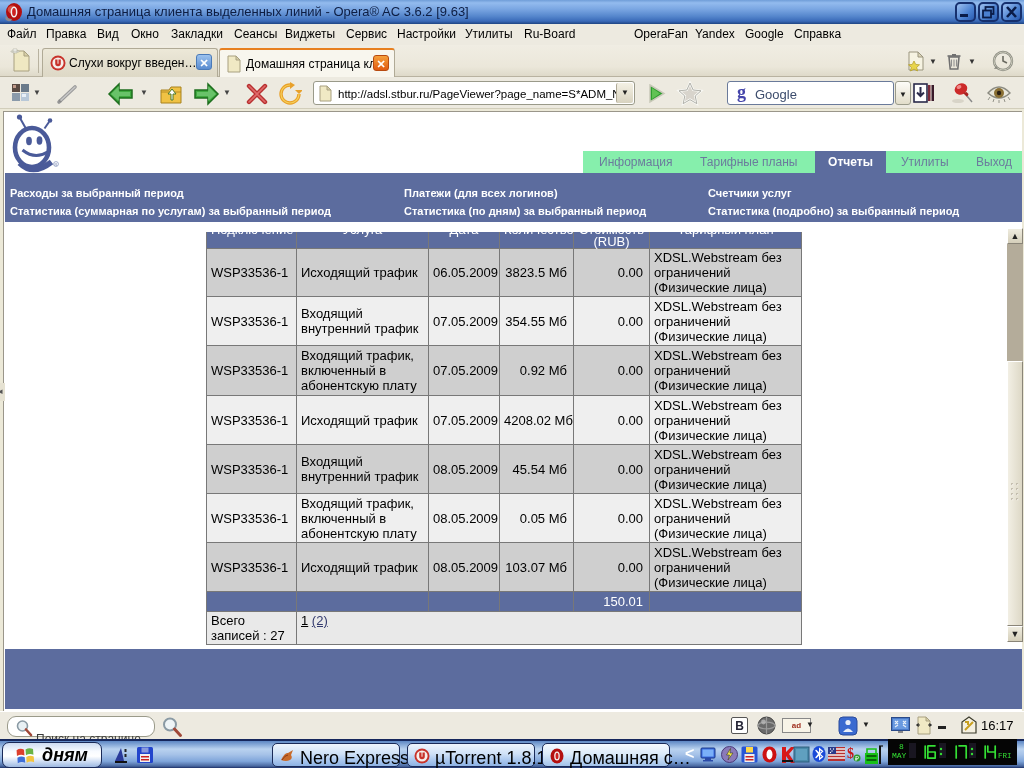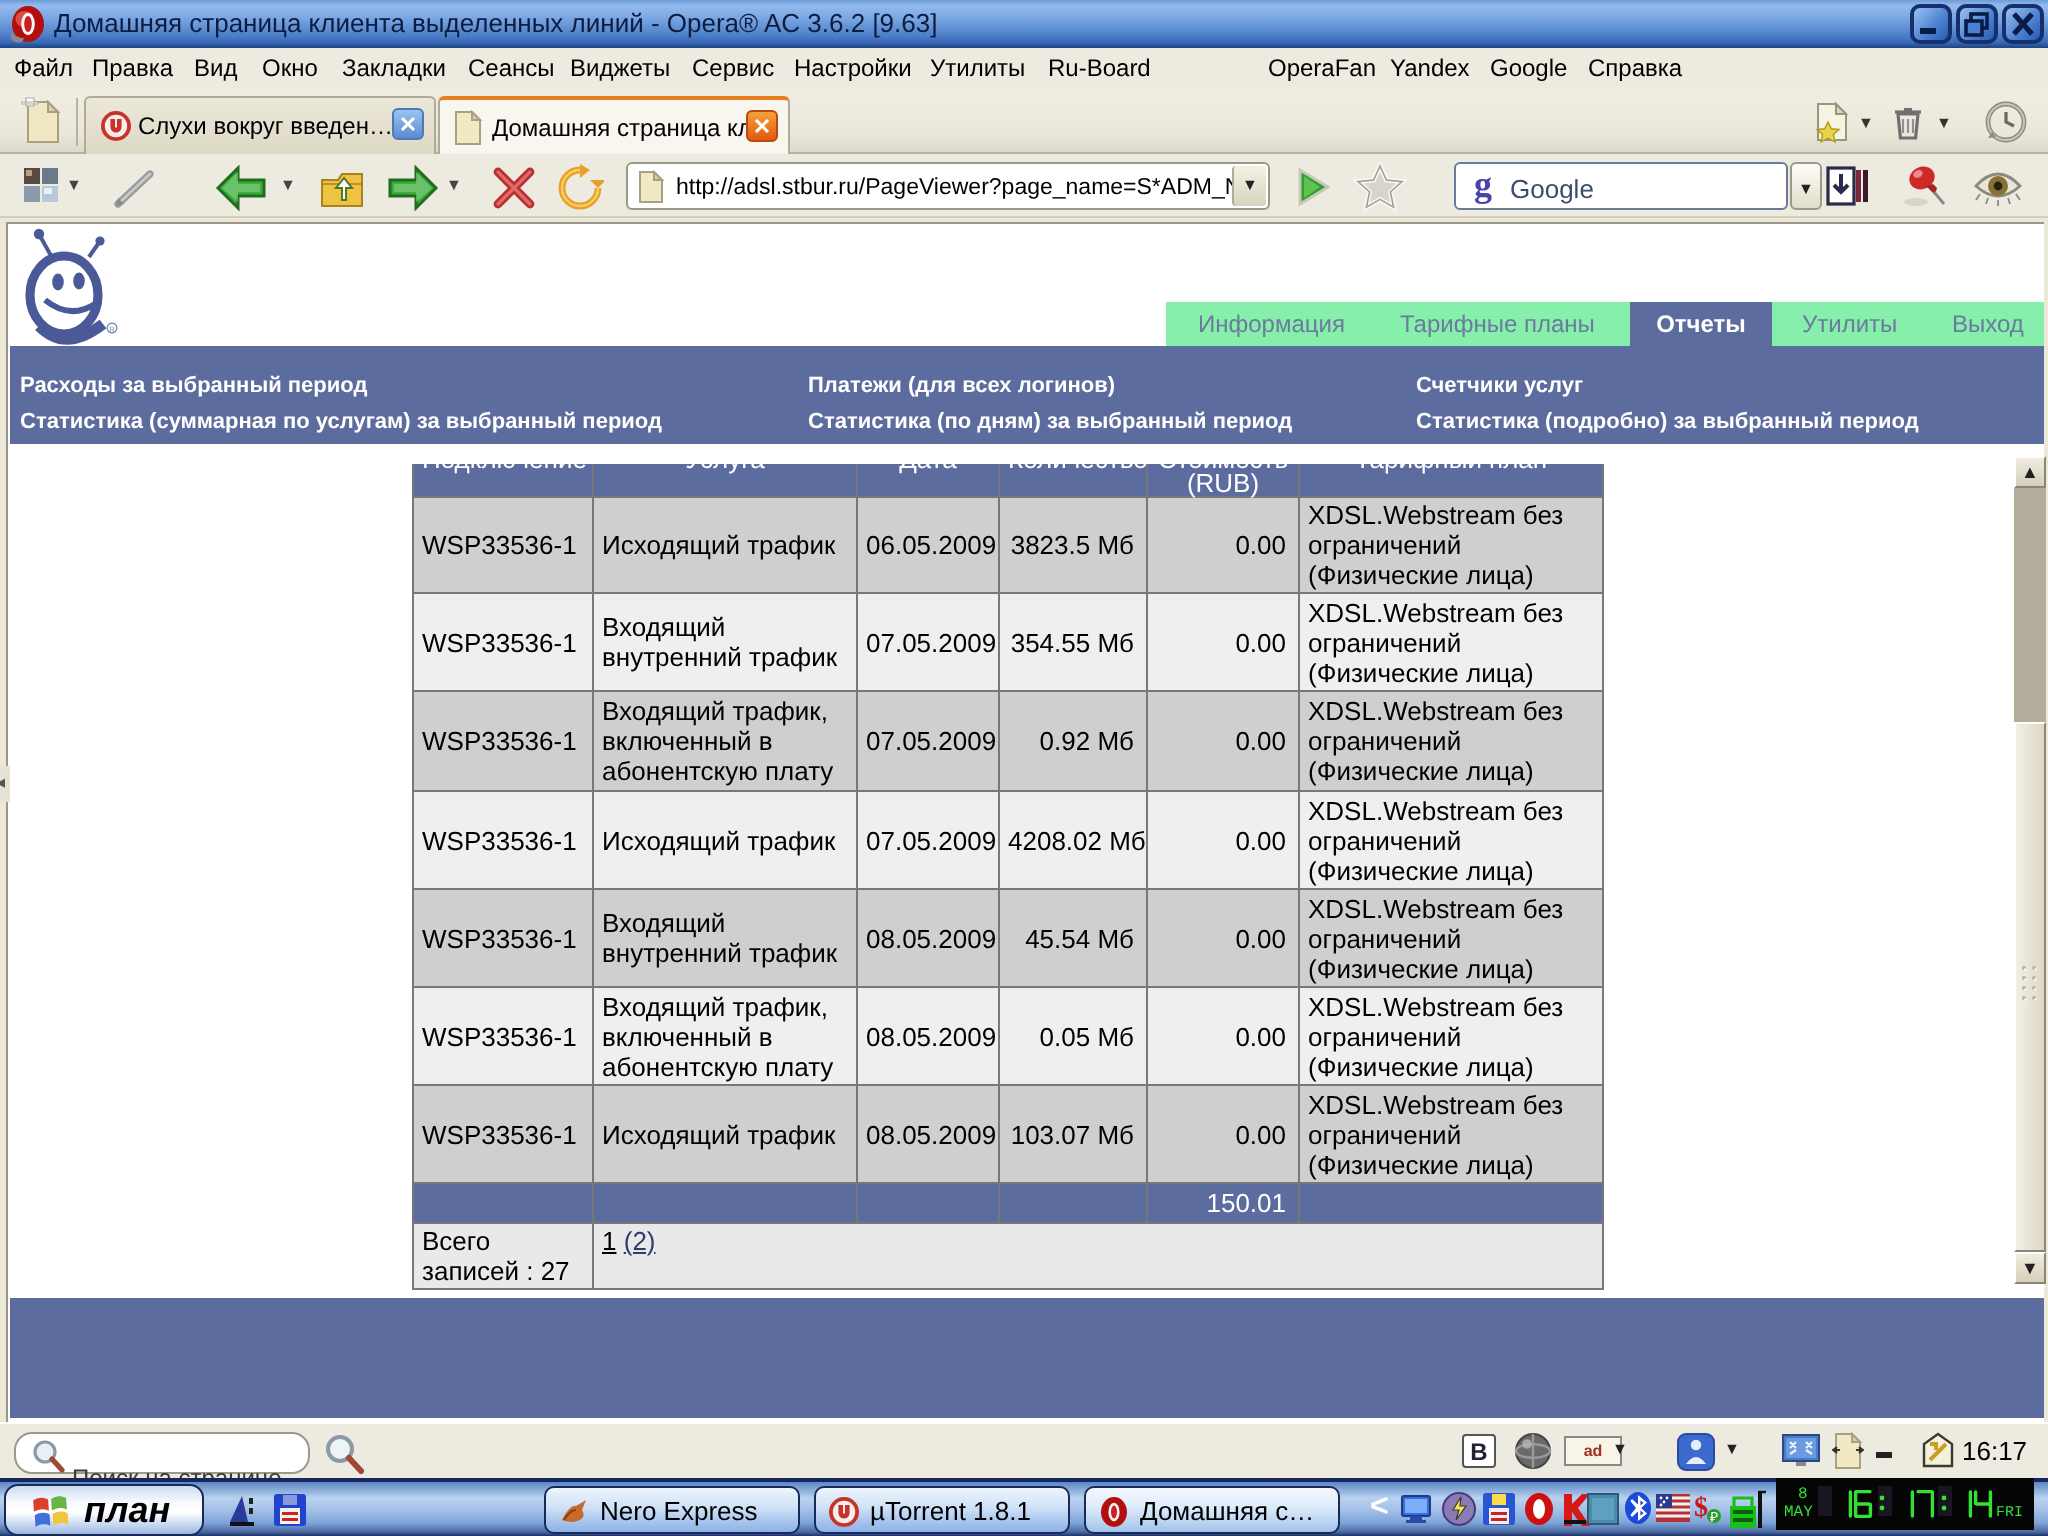--- a/index.html
+++ b/index.html
@@ -65,21 +65,21 @@
 #strack { position:absolute; left:0; top:16px; width:16px; height:117px; background:#b4ac9a; }
 #sthumb { position:absolute; left:0; top:133px; width:16px; height:265px; background:linear-gradient(90deg,#f2efe4,#ddd8c6); border:1px solid #fff; border-right-color:#8a8578; border-bottom-color:#8a8578;}
 
 #statusbar { left:0; top:711px; width:1024px; height:28px; background:#edeae0; border-top:1px solid #fff; font-size:13px; }
 #findfield { left:7px; top:4px; width:148px; height:21px; background:#fff; border:1px solid #9a9a8a; border-radius:9px; color:#3a3a3a; font-size:12px; }
 
 #taskbar { left:0; top:739px; width:1024px; height:29px; border-top:2px solid #16275c;
   background:linear-gradient(180deg,#5d87c4 0%,#b9d2ef 30%,#a6c2e8 50%,#7fa5da 75%,#48679f 93%,#1c2f66 100%); }
 .taskbtn { position:absolute; top:2px; height:24px; border:1px solid #1a2a58; border-radius:5px;
   background:linear-gradient(180deg,#eef5fd 0%,#cfe1f7 45%,#a8c6ee 75%,#8db2e4 100%);
-  font-size:13px; color:#000;padding-left:16px; }
+  font-size:18px; color:#000;padding-left:16px; }
 .taskbtn .ic { position:absolute; left:6px; top:4px; width:16px; height:16px; }
 .taskbtn .tx { position:absolute; left:27px; top:4px; white-space:nowrap; }
 #startbtn { position:absolute; left:2px; top:1px; width:100px; height:26px; border-radius:7px;
   border:1px solid #1a2a58;
   background:linear-gradient(180deg,#cddcf2 0%,#f8fbff 35%,#ffffff 55%,#c8d9f2 80%,#9db8e0 100%);
   }
 #startbtn .tx { position:absolute; left:39px; top:2px; font-size:18px; font-weight:bold; font-style:italic; color:#000; }
 #trayclock { position:absolute; left:888px; top:-2px; width:129px; height:26px; background:#050505; color:#2de22d; }
 </style>
 </head>
@@ -454,21 +454,21 @@
 <div class="abs" id="taskbar">
   <div id="startbtn">
     <svg class="abs" style="left:12px;top:3px;" width="24" height="21" viewBox="0 0 24 21">
       <g transform="rotate(-4 12 10)">
        <path d="M2 3.5 C4.5 2 7 2 9.5 3.5 L9.5 9.2 C7 7.9 4.5 7.9 2 9.2 Z" fill="#dd3f2d"></path>
        <path d="M11 3.5 C13.5 2 16 2 18.5 3.5 L18.5 9.2 C16 7.9 13.5 7.9 11 9.2 Z" fill="#6ab345"></path>
        <path d="M2.3 11 C4.8 9.7 7.2 9.7 9.7 11 L9.7 16.7 C7.2 15.4 4.8 15.4 2.3 16.7 Z" fill="#3f6fd8"></path>
        <path d="M11.2 11 C13.7 9.7 16.2 9.7 18.7 11 L18.7 16.7 C16.2 15.4 13.7 15.4 11.2 16.7 Z" fill="#f3c43f"></path>
       </g>
     </svg>
-    <span class="tx">план</span>
+    <span class="tx">дням</span>
   </div>
   <svg class="abs" style="left:113px;top:5px;" width="18" height="18">
     <path d="M2 15 L8 2 L11 15 Z" fill="#2a3a9a"></path>
     <rect x="11.5" y="3" width="2" height="3" fill="#222"></rect>
     <rect x="11.5" y="8" width="2" height="3" fill="#222"></rect>
     <rect x="2" y="15" width="12" height="2" fill="#111"></rect>
   </svg>
   <svg class="abs" style="left:136px;top:5px;" width="18" height="18">
     <rect x="1" y="1" width="16" height="16" rx="1.5" fill="#2244cc"></rect>
     <rect x="4" y="8" width="10" height="8" fill="#f0f0f0"></rect>

